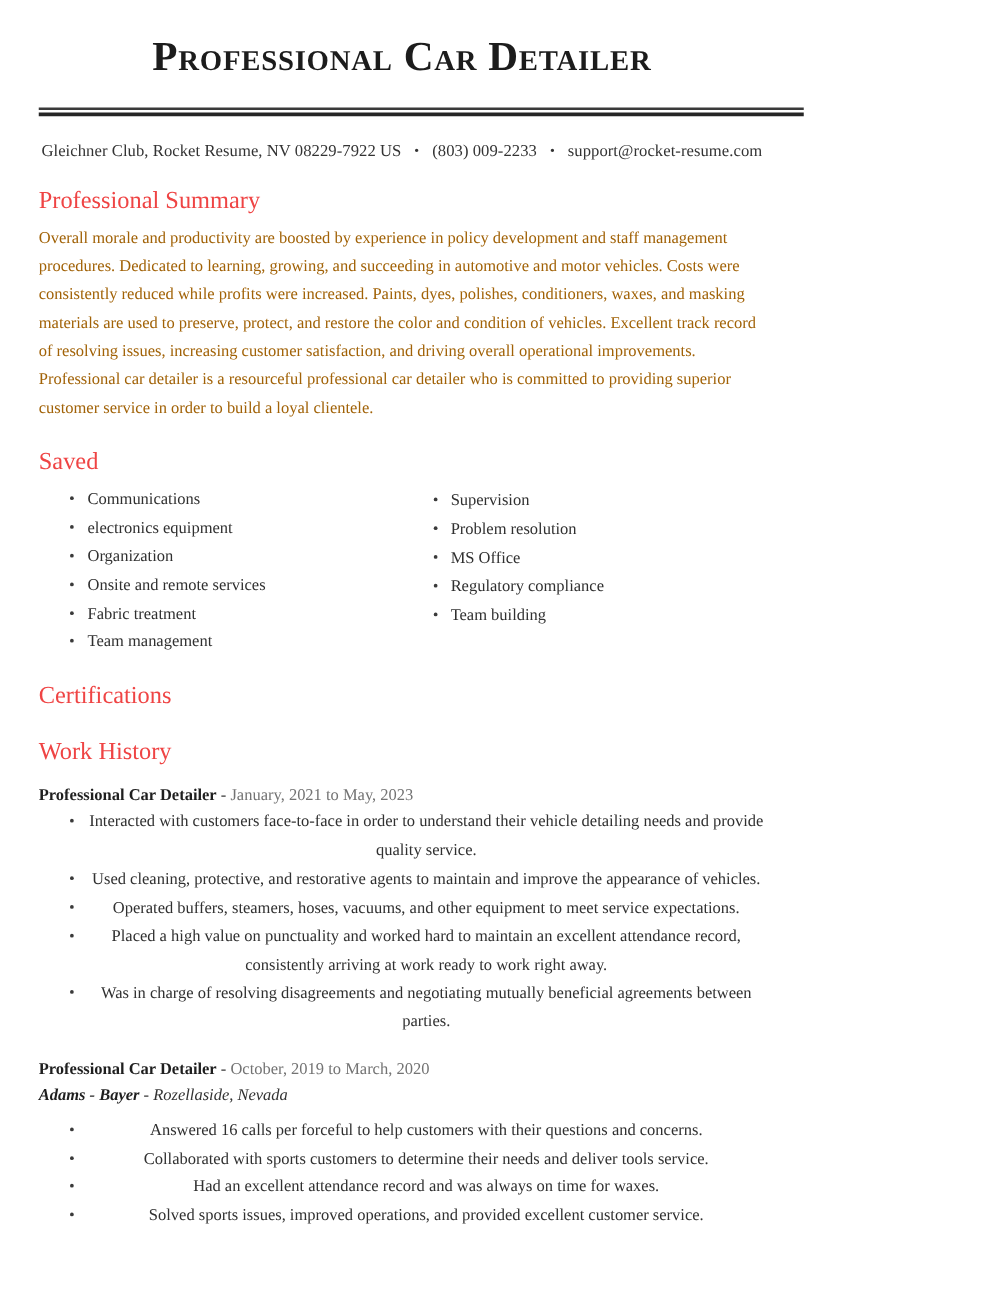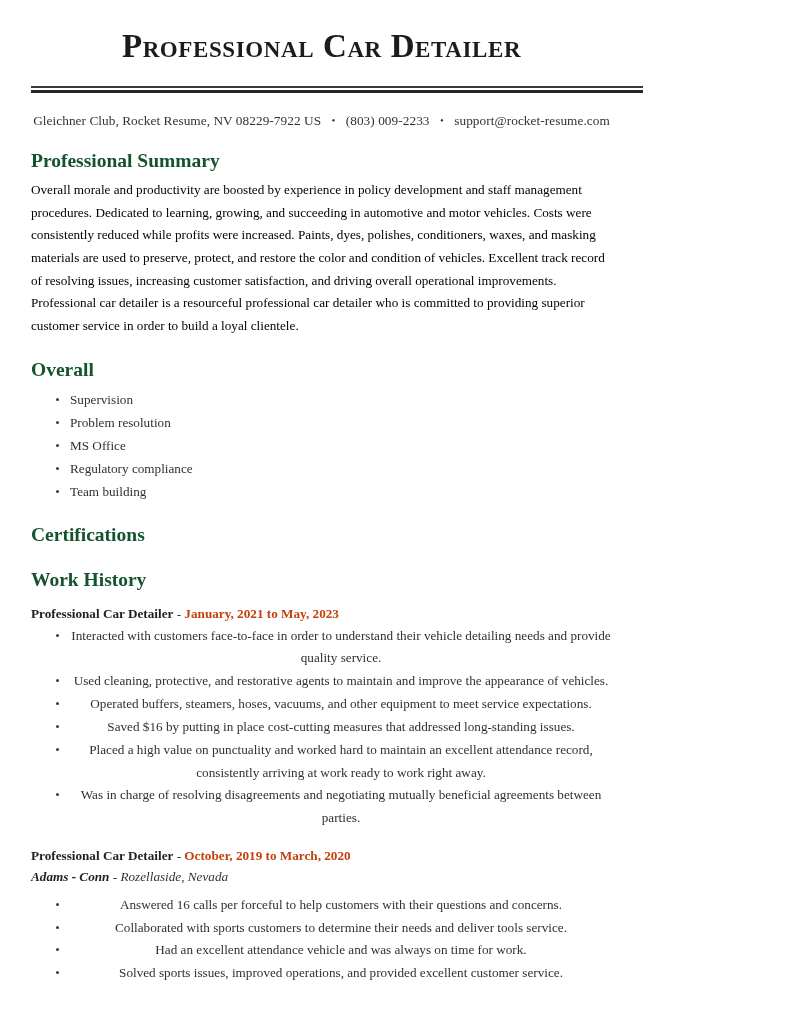--- a/index.html
+++ b/index.html
@@ -67,30 +67,30 @@
     top: -1px;
   }
 
   
   .section {
     margin-top: 20px;
   }
   .section-title {
     margin: 0 0 6px 0;
     font-size: 19.5px;
-    font-weight: 700;
-    color: #14532d;
+    font-weight: 400;
+    color: #ef4444;
     line-height: 1.25;
   }
 
   .summary-text {
     margin: 0;
     font-size: 13.2px;
     line-height: 1.72;
-    color: #000000;
+    color: #a16207;
     text-align: left;
   }
 
   
   ul.bullets {
     margin: 0;
     padding: 0 0 0 25px;
     list-style: none;
   }
   ul.bullets > li {
@@ -145,22 +145,22 @@
   }
   .job-title {
     font-weight: 700;
     color: #1f1f1f;
   }
   .job-dash {
     font-weight: 400;
     color: #333333;
   }
   .job-dates {
-    font-weight: 700;
-    color: #c2410c;
+    font-weight: 400;
+    color: #737373;
   }
   .job-line2 {
     margin: 0 0 6px 0;
     font-size: 13.2px;
     line-height: 1.62;
     color: #2a2a2a;
   }
   .job-company {
     font-weight: 700;
     font-style: italic;
@@ -195,22 +195,32 @@
     <span class="contact-sep">•</span>
     <span>support@rocket-resume.com</span>
   </p>
 
   <div class="section">
     <h2 class="section-title">Professional Summary</h2>
     <p class="summary-text">Overall morale and productivity are boosted by experience in policy development and staff management procedures. Dedicated to learning, growing, and succeeding in automotive and motor vehicles. Costs were consistently reduced while profits were increased. Paints, dyes, polishes, conditioners, waxes, and masking materials are used to preserve, protect, and restore the color and condition of vehicles. Excellent track record of resolving issues, increasing customer satisfaction, and driving overall operational improvements. Professional car detailer is a resourceful professional car detailer who is committed to providing superior customer service in order to build a loyal clientele.</p>
   </div>
 
   <div class="section">
-    <h2 class="section-title">Overall</h2>
+    <h2 class="section-title">Saved</h2>
     <div class="skills-columns">
+      <div class="skills-col left">
+        <ul class="bullets">
+          <li>Communications</li>
+          <li>electronics equipment</li>
+          <li>Organization</li>
+          <li>Onsite and remote services</li>
+          <li>Fabric treatment</li>
+          <li>Team management</li>
+        </ul>
+      </div>
       <div class="skills-col right">
         <ul class="bullets">
           <li>Supervision</li>
           <li>Problem resolution</li>
           <li>MS Office</li>
           <li>Regulatory compliance</li>
           <li>Team building</li>
         </ul>
       </div>
     </div>
@@ -226,41 +236,40 @@
     <div class="job">
       <p class="job-line1">
         <span class="job-title">Professional Car Detailer</span>
         <span class="job-dash">-</span>
         <span class="job-dates">January, 2021 to May, 2023</span>
       </p>
       <ul class="bullets job-bullets">
         <li>Interacted with customers face-to-face in order to understand their vehicle detailing needs and provide quality service.</li>
         <li>Used cleaning, protective, and restorative agents to maintain and improve the appearance of vehicles.</li>
         <li>Operated buffers, steamers, hoses, vacuums, and other equipment to meet service expectations.</li>
-        <li>Saved $16 by putting in place cost-cutting measures that addressed long-standing issues.</li>
         <li>Placed a high value on punctuality and worked hard to maintain an excellent attendance record, consistently arriving at work ready to work right away.</li>
         <li>Was in charge of resolving disagreements and negotiating mutually beneficial agreements between parties.</li>
       </ul>
     </div>
 
     <div class="job">
       <p class="job-line1">
         <span class="job-title">Professional Car Detailer</span>
         <span class="job-dash">-</span>
         <span class="job-dates">October, 2019 to March, 2020</span>
       </p>
       <p class="job-line2">
-        <span class="job-company">Adams - Conn</span>
+        <span class="job-company">Adams - Bayer</span>
         <span class="job-location">-</span>
         <span class="job-location">Rozellaside, Nevada</span>
       </p>
       <ul class="bullets job-bullets">
         <li>Answered 16 calls per forceful to help customers with their questions and concerns.</li>
         <li>Collaborated with sports customers to determine their needs and deliver tools service.</li>
-        <li>Had an excellent attendance vehicle and was always on time for work.</li>
+        <li>Had an excellent attendance record and was always on time for waxes.</li>
         <li>Solved sports issues, improved operations, and provided excellent customer service.</li>
       </ul>
     </div>
 
     <div class="job">
       <p class="job-line1">
         
         
         
       </p>

